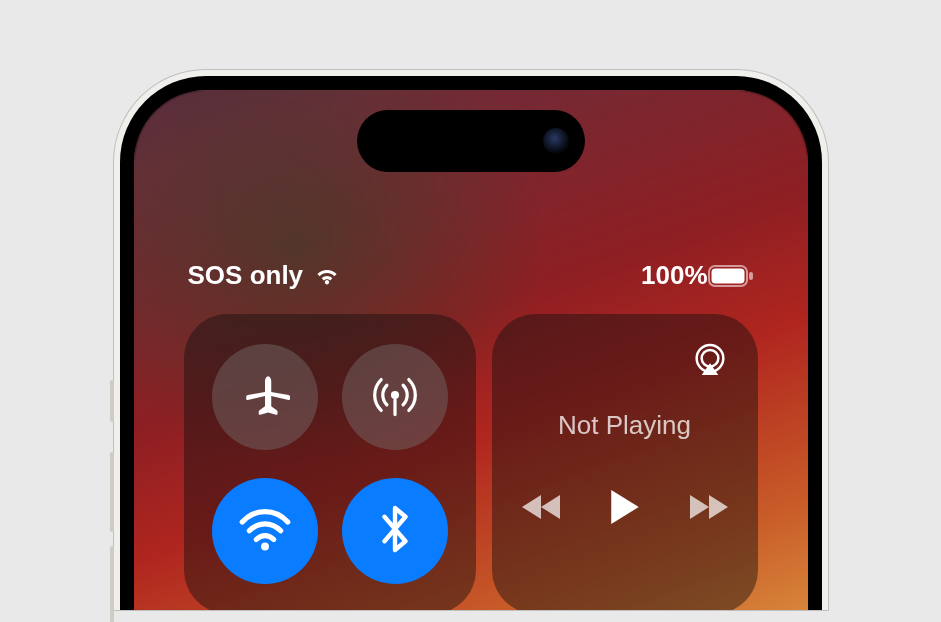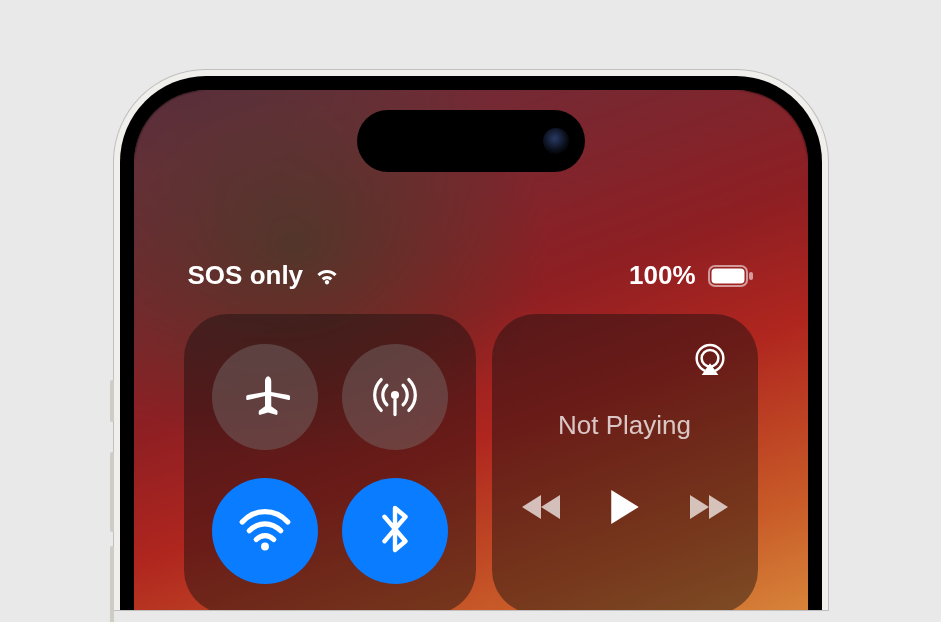--- a/index.html
+++ b/index.html
@@ -95,21 +95,21 @@
     width: 100%;
     padding: 0 54px;
     display: flex;
     justify-content: space-between;
     align-items: center;
     color: #fff;
     font-size: 26px;
     font-weight: 600;
   }
   .status-left { display: flex; align-items: center; gap: 10px; }
-  .status-right { display: flex; align-items: center; gap: 12px; }
+  .status-right { display: flex; align-items: center; gap: 0; }
   .wifi-mini, .battery-icon { display:flex; align-items:center; }
 
   
   .cc-row {
     position: absolute;
     top: 224px;
     left: 0;
     width: 100%;
     padding: 0 50px;
     display: flex;

